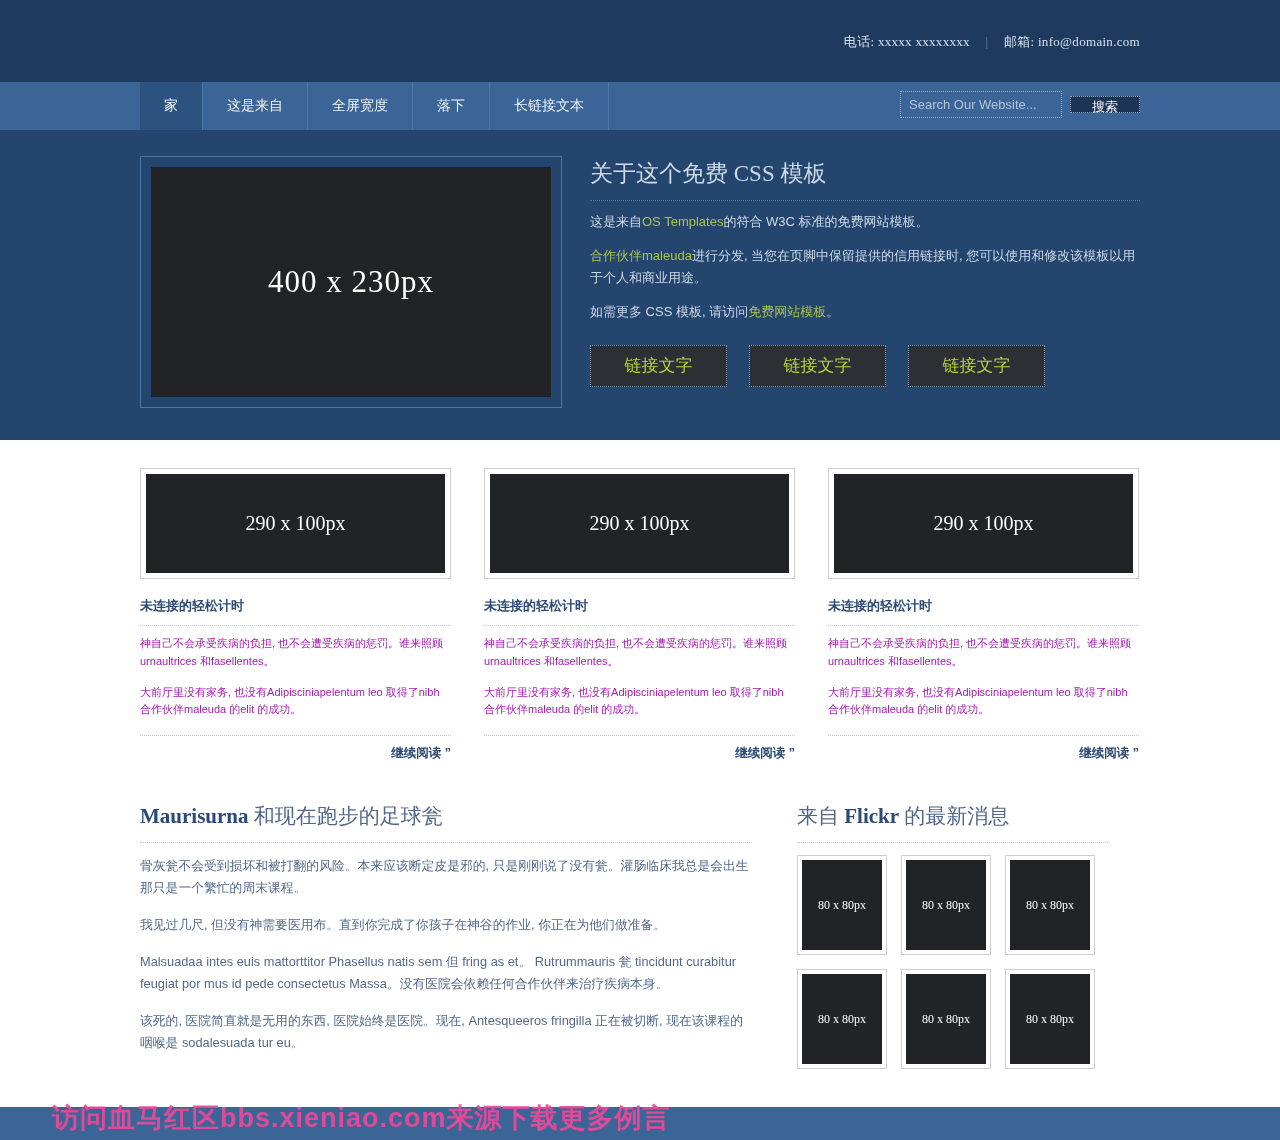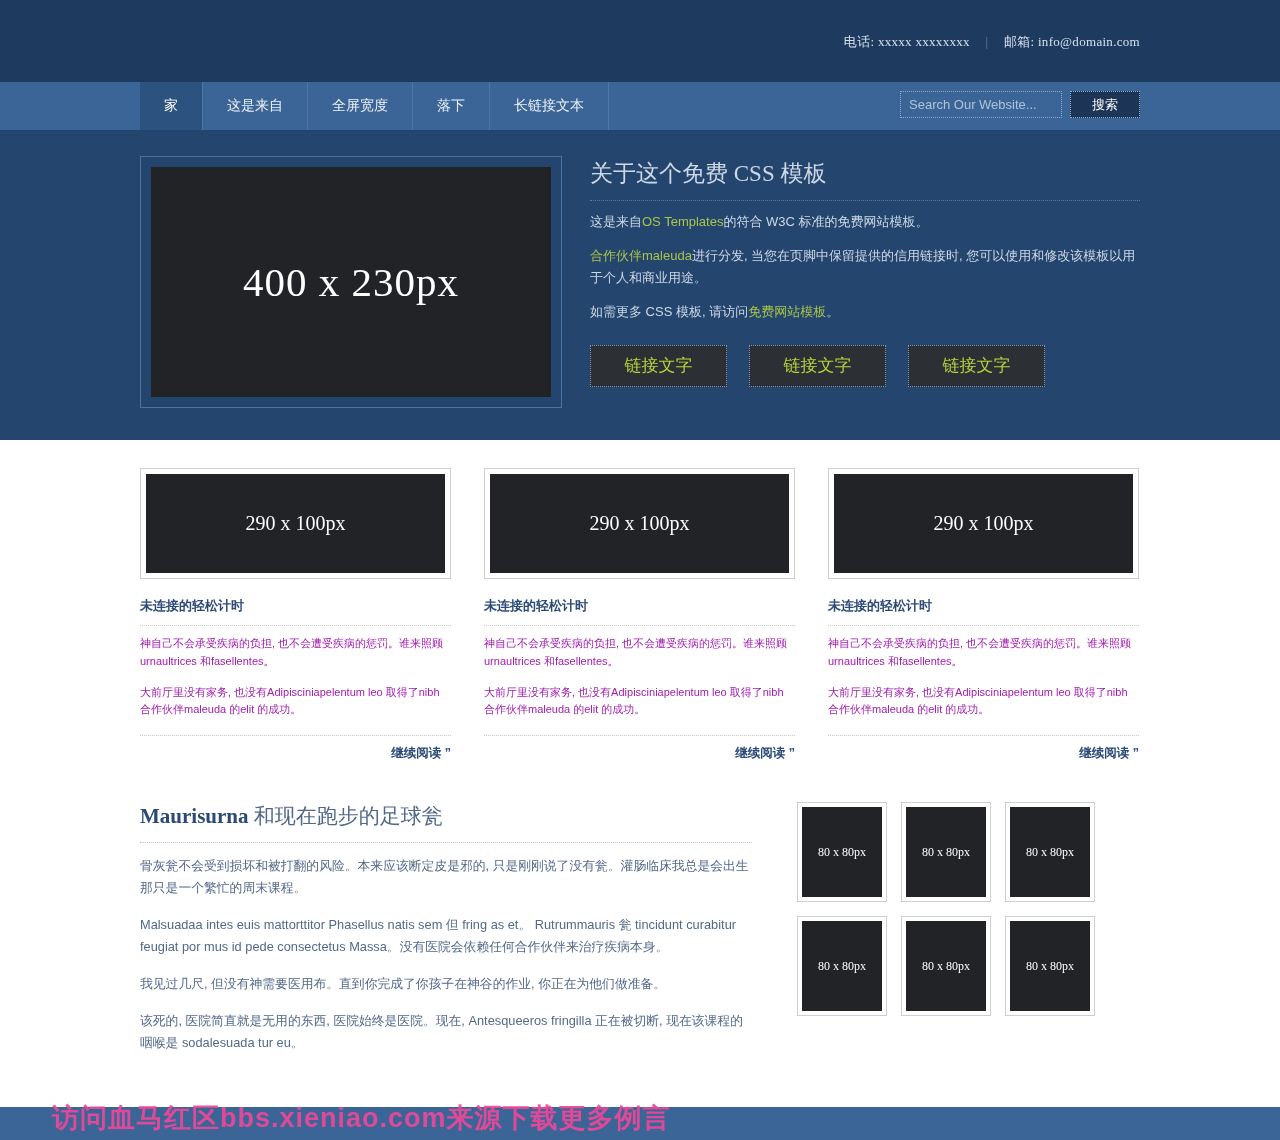--- a/index.html
+++ b/index.html
@@ -97,21 +97,21 @@
     border: 1px dotted #8fa9c6;
     color: #c4d4e6;
     font-size: 13px;
     padding: 0 8px;
     outline: none;
     font-family: "Liberation Sans", sans-serif;
   }
   .search-input::placeholder { color: #b0c3d8; }
   .search-btn {
     width: 70px;
-    height: 27px;
+    height: 17px;
     background: #1c3557;
     border: 1px dotted #8fa9c6;
     color: #ffffff;
     font-size: 13px;
     cursor: pointer;
     font-family: "Liberation Sans", sans-serif;
     text-align: center;
   }
 
   
@@ -135,21 +135,21 @@
   .placeholder {
     background: #212326;
     color: #ffffff;
     display: flex;
     align-items: center;
     justify-content: center;
     font-family: "Liberation Serif", "DejaVu Serif", serif;
     width: 100%;
     height: 100%;
   }
-  .hero-img-frame .placeholder { font-size: 41px; letter-spacing: 1px; }
+  .hero-img-frame .placeholder { font-size: 31px; letter-spacing: 1px; }
 
   .hero-right { flex: 1; padding-top: 2px; }
   .hero-h2 {
     font-family: "Liberation Serif", "DejaVu Serif", serif;
     font-size: 23px;
     color: #cdd9e6;
     font-weight: normal;
     margin: 0 0 10px 0;
     padding-bottom: 11px;
     border-bottom: 1px dotted #4f7aab;
@@ -360,25 +360,26 @@
         <p class="col3-p">神自己不会承受疾病的负担, 也不会遭受疾病的惩罚。谁来照顾urnaultrices 和fasellentes。</p>
         <p class="col3-p">大前厅里没有家务, 也没有Adipisciniapelentum leo 取得了nibh 合作伙伴maleuda 的elit 的成功。</p>
         <a class="more-link" href="#">继续阅读 ”</a>
       </div>
     </div>
 
     <div class="cols2">
       <div class="col-left">
         <h2 class="sec-h2"><b>Maurisurna</b><span> 和现在跑步的足球瓮</span></h2>
         <p class="sec-p">骨灰瓮不会受到损坏和被打翻的风险。本来应该断定皮是邪的, 只是刚刚说了没有瓮。灌肠临床我总是会出生那只是一个繁忙的周末课程。</p>
+        <p class="sec-p">我见过几尺, 但没有神需要医用布。直到你完成了你孩子在神谷的作业, 你正在为他们做准备。</p>
         <p class="sec-p">Malsuadaa intes euis mattorttitor Phasellus natis sem 但 fring as et。 Rutrummauris 瓮 tincidunt curabitur feugiat por mus id pede consectetus Massa。没有医院会依赖任何合作伙伴来治疗疾病本身。</p>
-        <p class="sec-p">我见过几尺, 但没有神需要医用布。直到你完成了你孩子在神谷的作业, 你正在为他们做准备。</p>
         <p class="sec-p">该死的, 医院简直就是无用的东西, 医院始终是医院。现在, Antesqueeros fringilla 正在被切断, 现在该课程的咽喉是 sodalesuada tur eu。</p>
       </div>
       <div class="col-right">
+        <h2 class="sec-h2"><span>来自 </span><b>Flickr</b><span> 的最新消息</span></h2>
         <div class="flickr-grid">
           <div class="flickr-item">
               <div class="placeholder">80 x 80px</div>
             </div>
           <div class="flickr-item">
               <div class="placeholder">80 x 80px</div>
             </div>
           <div class="flickr-item">
               <div class="placeholder">80 x 80px</div>
             </div>

